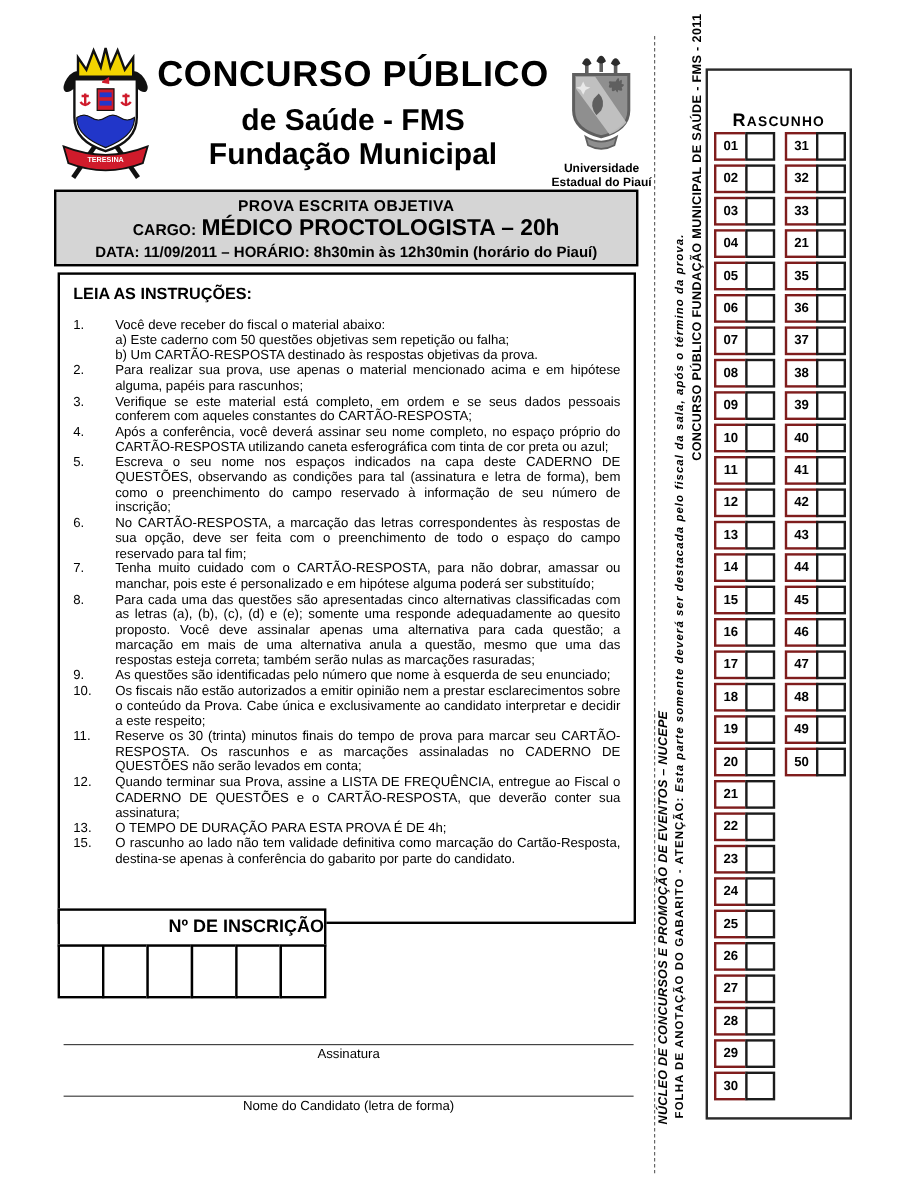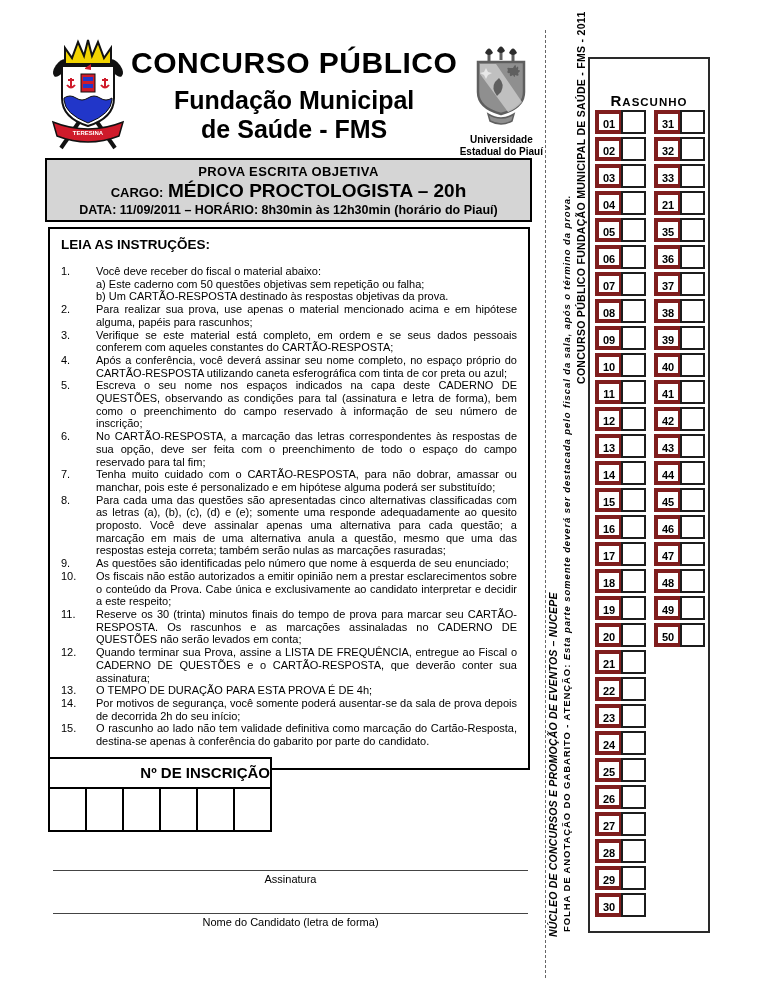--- a/index.html
+++ b/index.html
@@ -59,21 +59,21 @@
 
   
   .rascunho{position:absolute;left:588px;top:57px;width:122px;height:876px;box-sizing:border-box;
     border:2px solid #2a2a2a;background:#fff;}
   .rascunho-title{position:absolute;left:0;top:14px;width:100%;text-align:center;font-weight:bold;
     font-size:11.5px;letter-spacing:1px;margin-top:19px;}
   .rascunho-title .cap{font-size:15px;}
   .ras-col{position:absolute;top:51px;}
   .ras-col-1{left:5px;} .ras-col-2{left:64px;}
   .ras-row{display:flex;margin-bottom:3px;}
-  .ras-num{box-sizing:border-box;width:28px;height:24px;border:4px solid #7f1d1d;font-size:11px;
+  .ras-num{box-sizing:border-box;width:28px;height:24px;border:2px solid #7f1d1d;font-size:11px;
     font-weight:bold;text-align:center;line-height:20px;background:#fff;}
   .ras-box{box-sizing:border-box;width:25px;height:24px;border:2px solid #1c1c1c;margin-left:-2px;background:#fff;}
 </style>
 </head>
 <body>
 
 <div class="page">
 
   <div class="header">
     <div class="logo-left">
@@ -98,22 +98,22 @@
 
         <path d="M19 62 Q25 58 31 62 T43 62 T55 62 T67 62 L67 64 Q66 78 43 87 Q20 78 19 64 Z" fill="var(--shield-blue)" stroke="#111" stroke-width="1"></path>
 
         <path d="M8 86 Q43 100 78 86 L74 100 Q43 112 12 100 Z" fill="var(--banner-red)" stroke="#111" stroke-width="1.5"></path>
         <text x="43" y="99" text-anchor="middle" font-size="6" fill="#fff" font-weight="bold">TERESINA</text>
       </svg>
     </div>
     <div class="header-center">
       <div class="main-title">CONCURSO PÚBLICO</div>
       <div class="sub-title">
+        <div>de Saúde - FMS</div>
         <div>Fundação Municipal</div>
-        <div>de Saúde - FMS</div>
       </div>
     </div>
     <div class="logo-right">
       <svg width="70" height="84" viewBox="0 0 70 84">
 
         <g stroke="var(--logo-gray-dark)" stroke-width="3">
           <line x1="23" y1="8" x2="23" y2="18"></line>
             <line x1="35" y1="6" x2="35" y2="16"></line>
             <line x1="47" y1="8" x2="47" y2="18"></line>
         </g>
@@ -210,24 +210,20 @@
   <div class="instr-item">
     <div class="instr-num">12.</div>
     <div class="instr-text">Quando terminar sua Prova, assine a LISTA DE FREQUÊNCIA, entregue ao Fiscal o CADERNO DE QUESTÕES e o CARTÃO-RESPOSTA, que deverão conter sua assinatura;</div>
   </div>
 
   <div class="instr-item">
     <div class="instr-num">13.</div>
     <div class="instr-text">O TEMPO DE DURAÇÃO PARA ESTA PROVA É DE 4h;</div>
   </div>
 
-  <div class="instr-item">
-    <div class="instr-num">14.</div>
-    <div class="instr-text">Por motivos de segurança, você somente poderá ausentar-se da sala de prova depois de decorrida 2h do seu início;</div>
-  </div>
 
   <div class="instr-item">
     <div class="instr-num">15.</div>
     <div class="instr-text">O rascunho ao lado não tem validade definitiva como marcação do Cartão-Resposta, destina-se apenas à conferência do gabarito por parte do candidato.</div>
   </div>
 </div>
   </div>
 
   <div class="insc-label-box">Nº DE INSCRIÇÃO</div>
   <div class="insc-cells" id="insc-cells">

